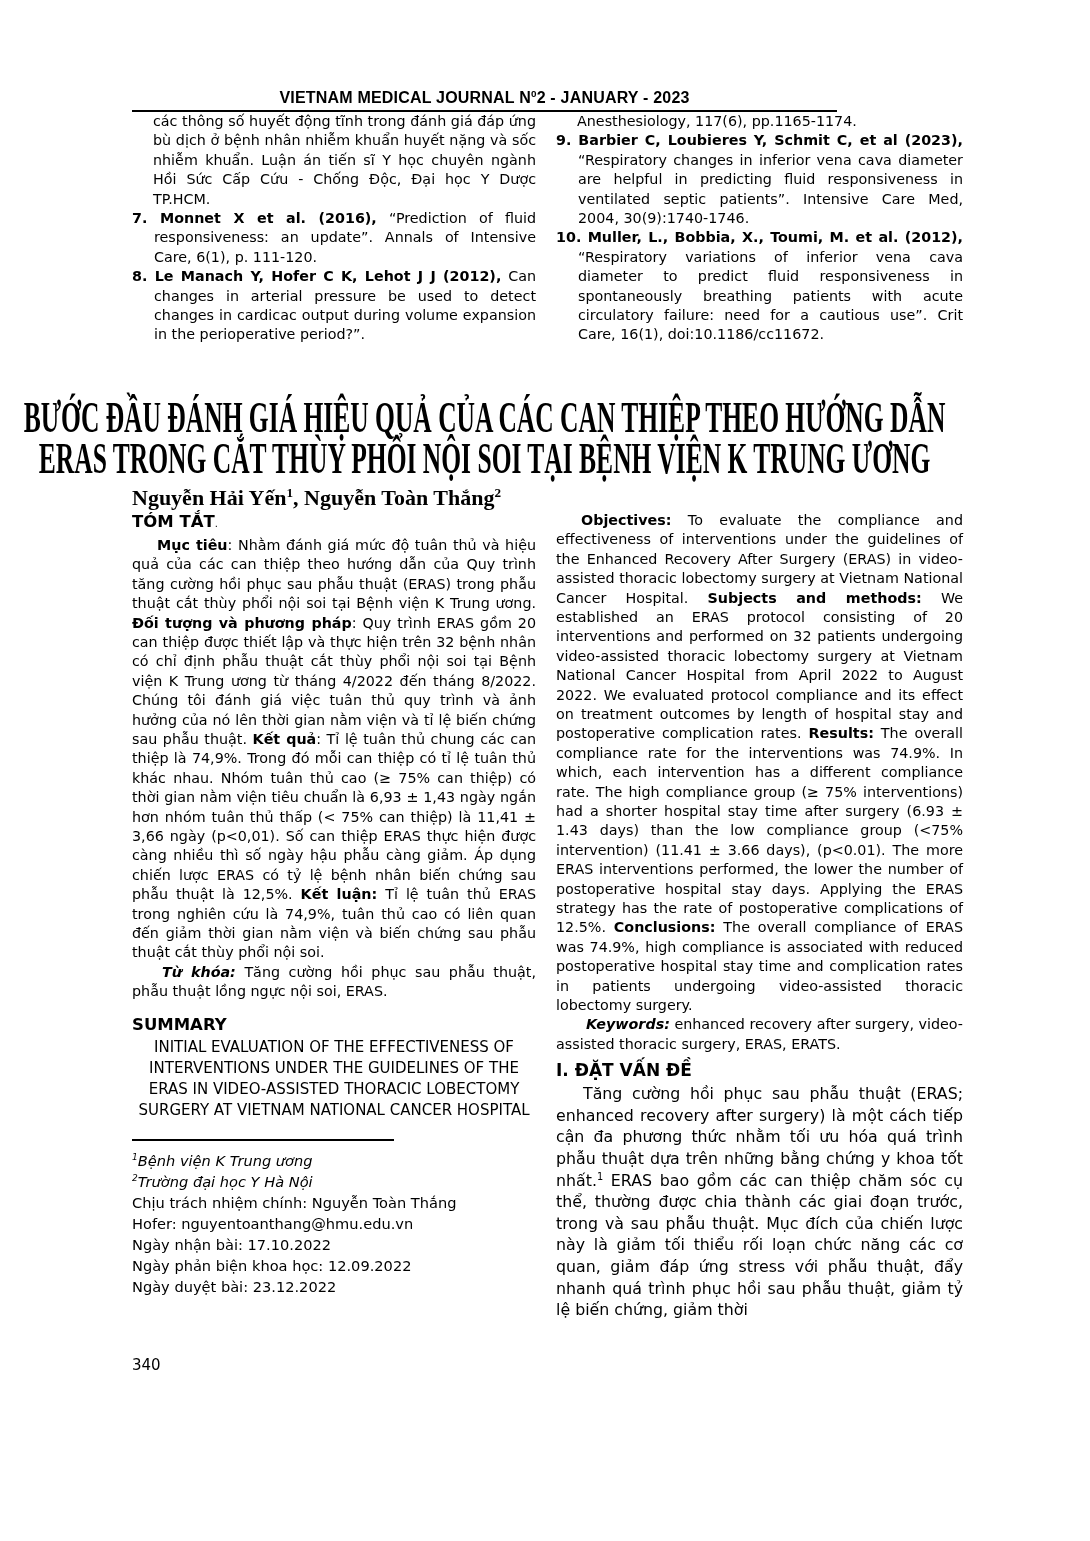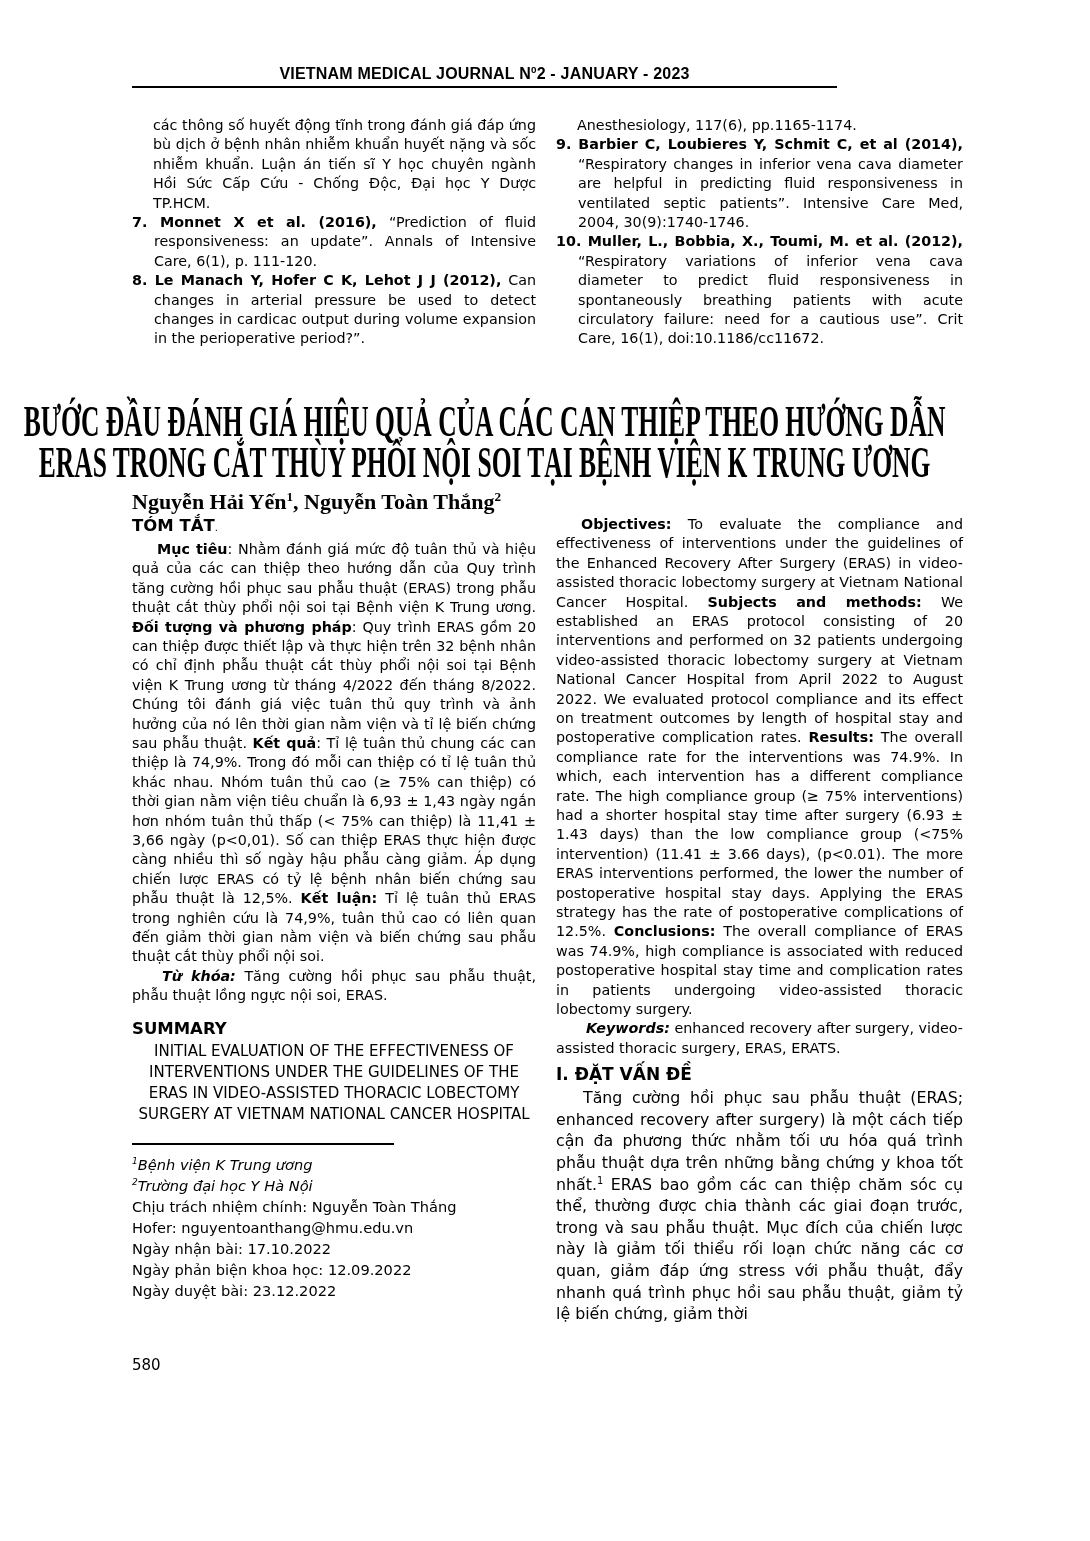--- a/index.html
+++ b/index.html
@@ -1,31 +1,31 @@
 <!DOCTYPE html>
 <html><head>
 <meta charset="utf-8">
 <style>
   html, body { margin: 0; padding: 0; background: #fff; }
   body { width: 1090px; height: 1541px; overflow: hidden; position: relative;
          font-family: "DejaVu Sans", sans-serif; color: #000; }
   .page { position: relative; width: 964px; height: 1541px; box-sizing: border-box;
-          padding: 64px 127px 0 132px; }
+          padding: 88px 127px 0 132px; }
 
   
   .journal-header { text-align: center; font-weight: bold; font-size: 16px; line-height: 19px;
                     font-family: "Liberation Sans", sans-serif; letter-spacing: 0.2px; }
   .journal-header sup { font-size: 62%; line-height: 0; }
   .header-rule { border: 0; border-top: 2.5px solid #000; margin: 3px 0 0 0; }
 
   
   .cols { display: flex; gap: 20px; }
   .col-l { width: 404px; flex: none; }
   .col-r { width: 407px; flex: none; }
-  .refs { margin-top: 28px; }
+  .refs { margin-top: 0; }
   .small, .ref, .ref-cont { font-size: 14.3px; line-height: 19.4px; text-align: justify; margin: 0; }
   .ref { padding-left: 22px; text-indent: -22px; }
   .ref-cont { padding-left: 21px; }
   .b { font-weight: bold; }
   .bi { font-weight: bold; font-style: italic; }
   .it { font-style: italic; }
 
   
   .title-block { margin-top: 52px; }
   .title-line { display: flex; justify-content: center; }
@@ -62,21 +62,21 @@
   <hr class="header-rule">
 
   <div class="cols refs">
     <div class="col-l">
       <p class="ref-cont">các thông số huyết động tĩnh trong đánh giá đáp ứng bù dịch ở bệnh nhân nhiễm khuẩn huyết nặng và sốc nhiễm khuẩn. Luận án tiến sĩ Y học chuyên ngành Hồi Sức Cấp Cứu - Chống Độc, Đại học Y Dược TP.HCM.</p>
       <p class="ref"><span class="b"><span>7.</span>&nbsp;<span>Monnet X et al. (2016),</span></span><span> “Prediction of fluid responsiveness: an update”. Annals of Intensive Care, 6(1), p. 111-120.</span></p>
       <p class="ref"><span class="b"><span>8.</span>&nbsp;<span>Le Manach Y, Hofer C K, Lehot J J (2012),</span></span><span> Can changes in arterial pressure be used to detect changes in cardicac output during volume expansion in the perioperative period?”.</span></p>
     </div>
     <div class="col-r">
       <p class="ref-cont">Anesthesiology, 117(6), pp.1165-1174.</p>
-      <p class="ref"><span class="b"><span>9.</span>&nbsp;<span>Barbier C, Loubieres Y, Schmit C, et al (2014),</span></span><span> “Respiratory changes in inferior vena cava diameter are helpful in predicting fluid responsiveness in ventilated septic patients”. Intensive Care Med, 2004, 30(9):1740-1746.</span></p>
+      <p class="ref"><span class="b"><span>9.</span>&nbsp;<span>Barbier C, Loubieres Y, Schmit C, et al (2023),</span></span><span> “Respiratory changes in inferior vena cava diameter are helpful in predicting fluid responsiveness in ventilated septic patients”. Intensive Care Med, 2004, 30(9):1740-1746.</span></p>
       <p class="ref"><span class="b"><span>10.</span>&nbsp;<span>Muller, L., Bobbia, X., Toumi, M. et al. (2012),</span></span><span> “Respiratory variations of inferior vena cava diameter to predict fluid responsiveness in spontaneously breathing patients with acute circulatory failure: need for a cautious use”. Crit Care, 16(1), doi:10.1186/cc11672.</span></p>
     </div>
   </div>
 
   <div class="title-block">
     <div class="title-line">
         <span>BƯỚC ĐẦU ĐÁNH GIÁ HIỆU QUẢ CỦA CÁC CAN THIỆP THEO HƯỚNG DẪN</span>
       </div>
     <div class="title-line">
         <span>ERAS TRONG CẮT THÙY PHỔI NỘI SOI TẠI BỆNH VIỆN K TRUNG ƯƠNG</span>
@@ -113,15 +113,15 @@
 
       <p class="small" style="text-indent:30px;"><span class="bi">Keywords:</span><span> enhanced recovery after surgery, video-assisted thoracic surgery, ERAS, ERATS.</span></p>
 
       <div class="h-intro">I. ĐẶT VẤN ĐỀ</div>
 
       <p class="intro-para"><span>Tăng cường hồi phục sau phẫu thuật (ERAS; enhanced recovery after surgery) là một cách tiếp cận đa phương thức nhằm tối ưu hóa quá trình phẫu thuật dựa trên những bằng chứng y khoa tốt nhất.</span><sup class="para-sup">1</sup><span> ERAS bao gồm các can thiệp chăm sóc cụ thể, thường được chia thành các giai đoạn trước, trong và sau phẫu thuật. Mục đích của chiến lược này là giảm tối thiểu rối loạn chức năng các cơ quan, giảm đáp ứng stress với phẫu thuật, đẩy nhanh quá trình phục hồi sau phẫu thuật, giảm tỷ lệ biến chứng, giảm thời</span></p>
     </div>
 
   </div>
 
-  <div class="page-number">580</div>
+  <div class="page-number">340</div>
 
 </div>
 
 </body></html>

